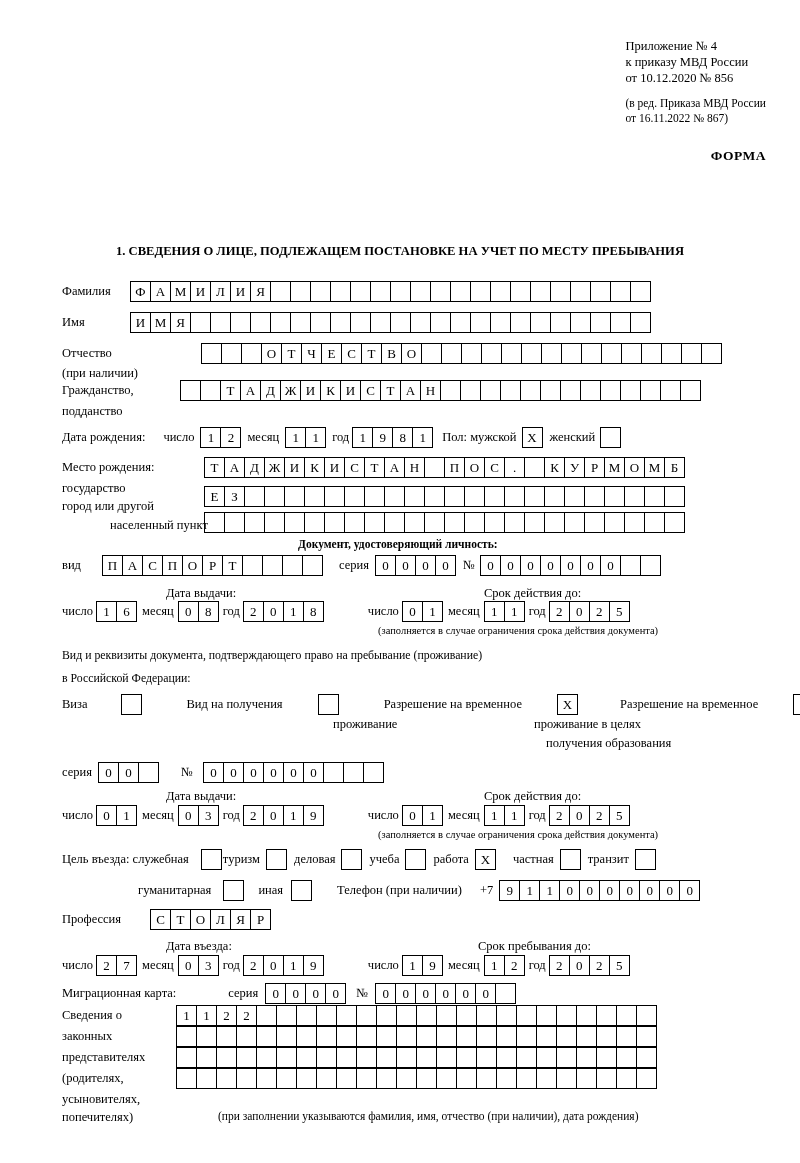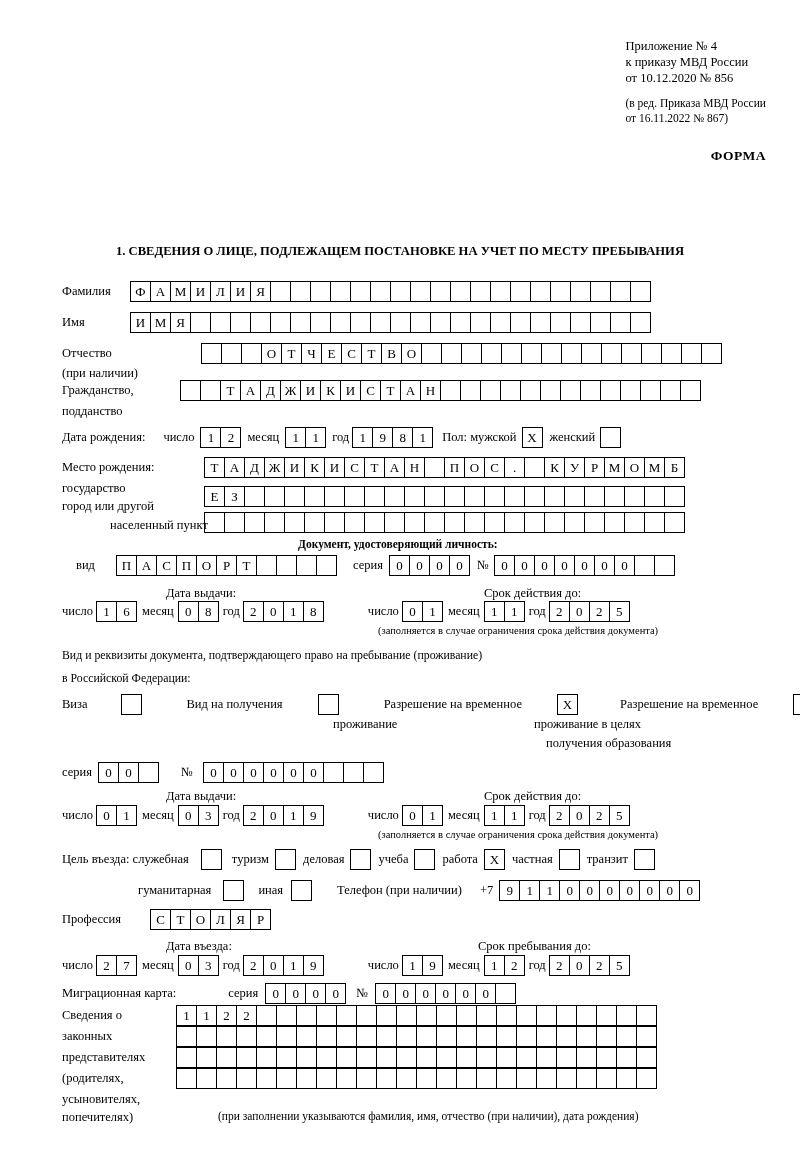--- a/index.html
+++ b/index.html
@@ -313,21 +313,21 @@
         <span class="cell"></span>
         <span class="cell"></span>
         <span class="cell"></span>
         <span class="cell"></span>
         <span class="cell"></span>
       </span>
   </div>
   <div class="lbl" style="position:absolute;top:518px;left:62px;margin-left:48px;">населенный пункт</div>
 
   <div class="lbl b" style="position:absolute;top:538px;left:298px;font-size:11.5px;">Документ, удостоверяющий личность:</div>
-  <div class="row" style="top:555px;left:76px;">
+  <div class="row" style="top:555px;left:62px;">
     <span class="lbl" style="width:40px;">вид</span>
     <span class="cells" id="g-idkind">
         <span class="cell">П</span>
         <span class="cell">А</span>
         <span class="cell">С</span>
         <span class="cell">П</span>
         <span class="cell">О</span>
         <span class="cell">Р</span>
         <span class="cell">Т</span>
         <span class="cell"></span>
@@ -472,29 +472,29 @@
         <span class="cell">0</span>
         <span class="cell">2</span>
         <span class="cell">5</span>
       </span>
   </div>
   <div class="note" style="position:absolute;top:829px;left:378px;">(заполняется в случае ограничения срока действия документа)</div>
 
   <div class="row" style="top:849px;left:62px;">
     <span class="lbl">Цель въезда: служебная</span>
     <span class="box" style="margin-left:12px;"></span>
-    <span class="lbl" style="margin-left:10px;">туризм</span>
+    <span class="lbl" style="margin-left:1px;">туризм</span>
     <span class="box" style="margin-left:6px;"></span>
     <span class="lbl" style="margin-left:7px;">деловая</span>
     <span class="box" style="margin-left:6px;"></span>
     <span class="lbl" style="margin-left:7px;">учеба</span>
     <span class="box" style="margin-left:6px;"></span>
     <span class="lbl" style="margin-left:7px;">работа</span>
     <span class="box" style="margin-left:6px;">X</span>
-    <span class="lbl" style="margin-left:7px;">частная</span>
+    <span class="lbl" style="margin-left:17px;">частная</span>
     <span class="box" style="margin-left:6px;"></span>
     <span class="lbl" style="margin-left:7px;">транзит</span>
     <span class="box" style="margin-left:6px;"></span>
   </div>
 
   <div class="row" style="top:880px;left:138px;">
     <span class="lbl">гуманитарная</span>
     <span class="box" style="margin-left:12px;"></span>
     <span class="lbl" style="margin-left:14px;">иная</span>
     <span class="box" style="margin-left:8px;"></span>

